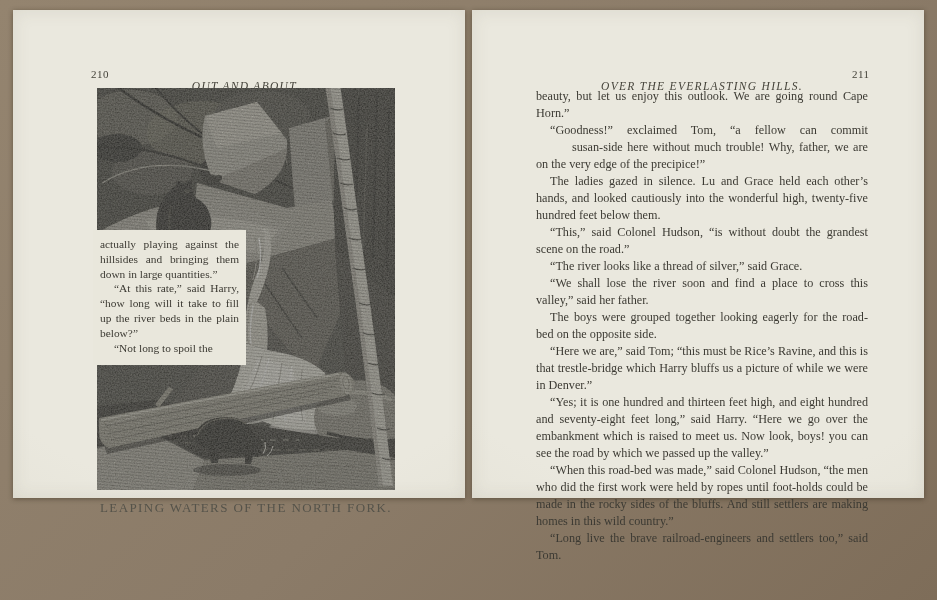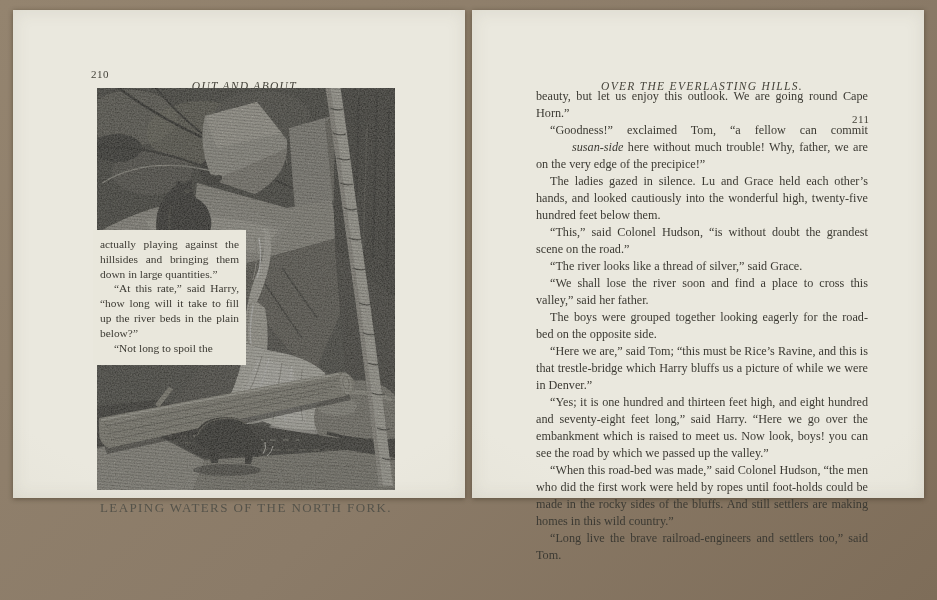--- a/index.html
+++ b/index.html
@@ -39,21 +39,21 @@
     font-size:13px;letter-spacing:1.4px;color:#55534a;
   }
   .body-text{
     position:absolute;left:64px;top:78px;width:332px;
   }
   .para{
     margin:0;text-align:justify;color:#3c3a33;
     font-size:12.2px;line-height:17px;
   }
   .para.ind{text-indent:14px;}
-  .it{font-style:italic;margin-left:36px;}
+  .it{margin-left:36px;}
 </style>
 </head>
 <body>
 
 <div class="page page-left">
   <span class="pageno" style="left:78px;">210</span>
   <div class="running-head" style="left:84px;width:298px;">OUT AND ABOUT.</div>
 
   <div class="figure">
     <svg viewBox="0 0 298 402">
@@ -195,21 +195,21 @@
       <p class="para"><span>actually playing against the hillsides and bringing them down in large quantities.”</span></p>
       <p class="para ind"><span>“At this rate,” said Harry, “how long will it take to fill up the river beds in the plain below?”</span></p>
       <p class="para ind"><span>“Not long to spoil the</span></p>
     </div>
 
   <div class="caption">LEAPING WATERS OF THE NORTH FORK.</div>
 </div>
 
 <div class="page page-right">
   <div class="running-head" style="left:64px;width:332px;">OVER THE EVERLASTING HILLS.</div>
-  <span class="pageno" style="left:380px;margin-top:45px;">211</span>
+  <span class="pageno" style="left:380px;">211</span>
 
   <div class="body-text">
       <p class="para"><span>beauty, but let us enjoy this outlook.  We are going round Cape Horn.”</span></p>
       <p class="para ind"><span>“Goodness!” exclaimed Tom, “a fellow can commit </span><span class="it">susan-side</span><span> here without much trouble!  Why, father, we are on the very edge of the precipice!”</span></p>
       <p class="para ind"><span>The ladies gazed in silence.  Lu and Grace held each other’s hands, and looked cautiously into the wonderful high, twenty-five hundred feet below them.</span></p>
       <p class="para ind"><span>“This,” said Colonel Hudson, “is without doubt the grandest scene on the road.”</span></p>
       <p class="para ind"><span>“The river looks like a thread of silver,” said Grace.</span></p>
       <p class="para ind"><span>“We shall lose the river soon and find a place to cross this valley,” said her father.</span></p>
       <p class="para ind"><span>The boys were grouped together looking eagerly for the road-bed on the opposite side.</span></p>
       <p class="para ind"><span>“Here we are,” said Tom; “this must be Rice’s Ravine, and this is that trestle-bridge which Harry bluffs us a picture of while we were in Denver.”</span></p>

